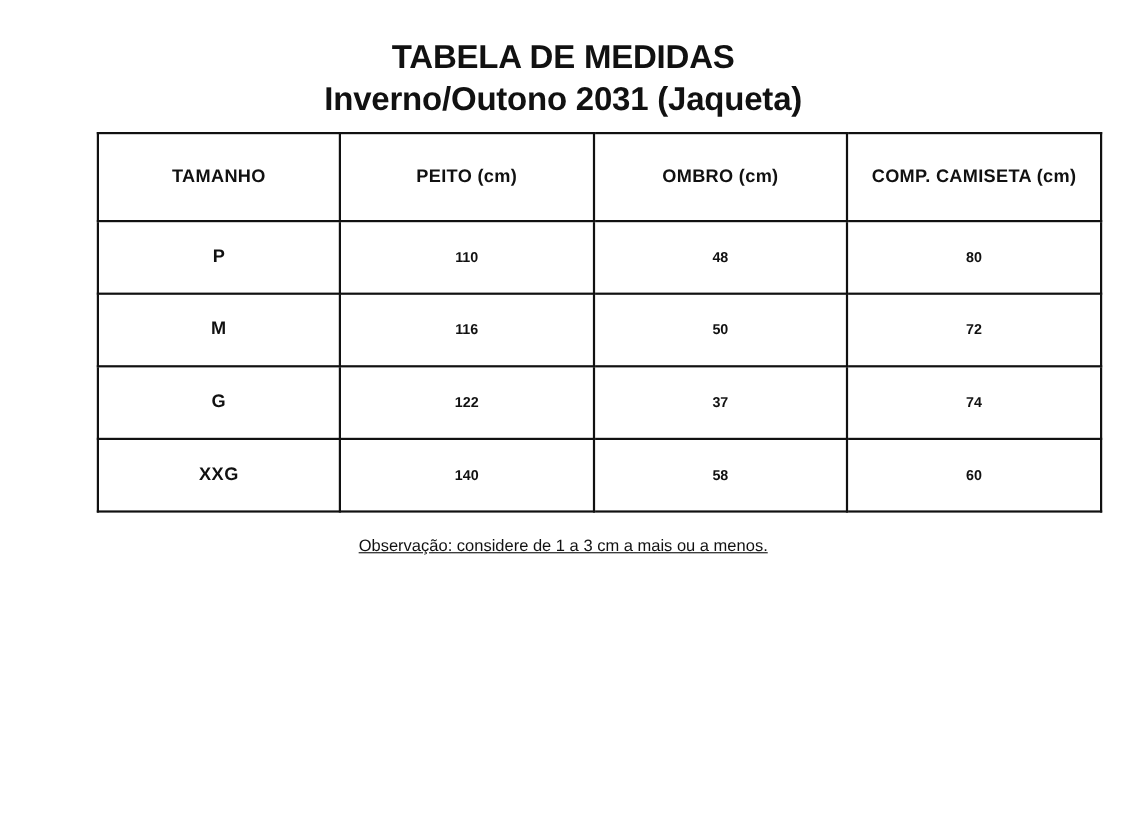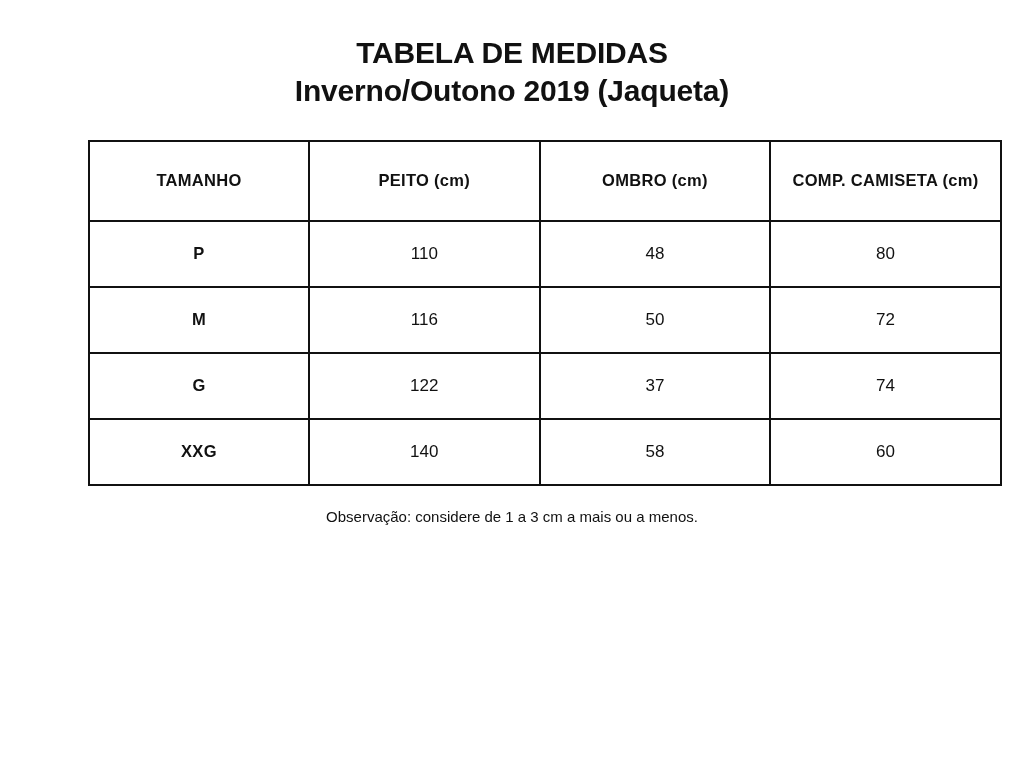--- a/index.html
+++ b/index.html
@@ -34,21 +34,21 @@
   .title-line-1 {
     font-size: 30px;
   }
   .title-line-2 {
     font-size: 30px;
   }
   .title-line-3 {
     font-size: 30px;
   }
   .table-wrap {
-    margin-top: 30px;
+    margin-top: 10px;
     padding-left: 32px;
   }
   table.size-table {
     border-collapse: collapse;
     width: 912px;
     margin: 0 auto;
     table-layout: fixed;
   }
   table.size-table th,
   table.size-table td {
@@ -58,45 +58,46 @@
     color: #111111;
   }
   table.size-table th {
     height: 76px;
     font-size: 16.5px;
     font-weight: bold;
     letter-spacing: 0.3px;
   }
   table.size-table td {
     height: 62px;
-    font-size: 17px;
-    font-weight: normal;
+    font-size: 13px;
+    font-weight: bold;
   }
   table.size-table td.size-cell {
     font-weight: bold;
     font-size: 16.5px;
     letter-spacing: 0.4px;
   }
   col.c-size { width: 220px; }
   col.c-col  { width: 230.6px; }
   .note {
     text-align: center;
     font-size: 15px;
     color: #111111;
     margin-top: 22px;
+    text-decoration: underline;
   }
 </style>
 </head>
 <body>
 
 <div class="page">
 
   <div class="title-block">
     <div class="title-line title-line-1">TABELA DE MEDIDAS</div>
-    <div class="title-line title-line-3">Inverno/Outono 2019 (Jaqueta)</div>
+    <div class="title-line title-line-3">Inverno/Outono 2031 (Jaqueta)</div>
   </div>
 
   <div class="table-wrap">
     <table class="size-table">
       <colgroup>
         <col class="c-size">
         <col class="c-col">
         <col class="c-col">
         <col class="c-col">
       </colgroup>

